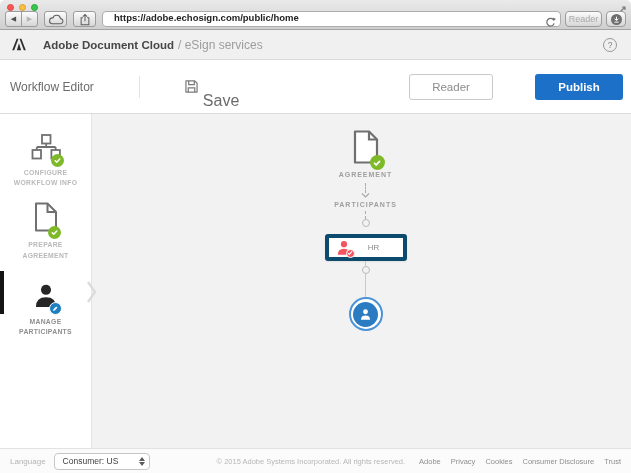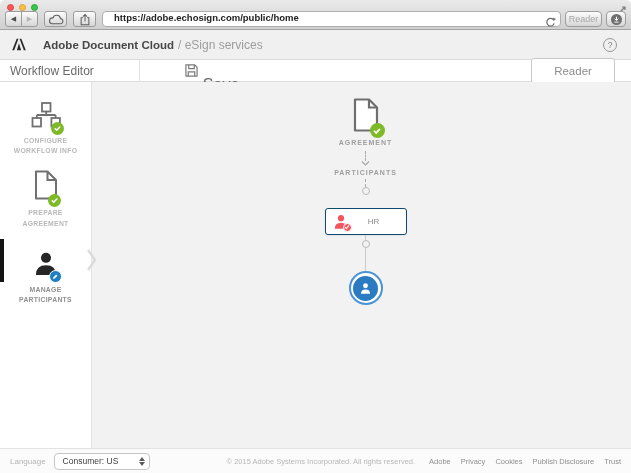--- a/index.html
+++ b/index.html
@@ -35,21 +35,21 @@
 
   
   .appheader { height:30px; background:#f0f0f0; border-bottom:1px solid #dadada; display:flex;
                align-items:center; padding:0 14px 0 12px; flex:none; }
   .brand { font-size:11.5px; font-weight:bold; color:#474747; margin-left:17px; }
   .brand-suffix { font-size:12px; color:#9d9d9d; margin-left:4px; }
   .help { margin-left:auto; width:14px; height:14px; border:1px solid #979797; border-radius:50%;
           color:#7f7f7f; font-size:8.5px; display:flex; align-items:center; justify-content:center; cursor:pointer; }
 
   
-  .etoolbar { height:22px; background:#fff; border-bottom:1px solid #dcdcdc; display:flex; align-items:center;
+  .etoolbar { height:54px; background:#fff; border-bottom:1px solid #dcdcdc; display:flex; align-items:center;
               padding:0 8px 0 10px; flex:none;gap:34px; }
   .ettitle { font-size:12px; color:#6b6b6b; }
   .etdivider { width:1px; height:22px; background:#e2e2e2; margin:0 11px; }
   .savebtn { display:flex; align-items:center; gap:5px; cursor:pointer; }
   .savelabel { font-size:16px; color:#6b6b6b;margin-top:29px; }
   .etspacer { flex:1; }
   .cancelbtn { width:84px; height:26px; background:#fff; border:1px solid #c9c9c9; border-radius:3px;
                font-size:11.5px; color:#8c8c8c; margin-right:8px; cursor:pointer; font-family:inherit; }
   .publishbtn { width:88px; height:26px; background:#1c70c8; border:none; border-radius:3px;
                 font-size:11.5px; font-weight:bold; color:#fff; cursor:pointer; font-family:inherit; }
@@ -75,23 +75,23 @@
   
   .canvas { flex:1; background:#f2f2f2; position:relative; overflow:hidden; }
   .flowcol { position:absolute; top:16px; left:calc(50% + 4px); transform:translateX(-50%);
              display:flex; flex-direction:column; align-items:center; }
   .flowlbl { font-size:7px; font-weight:bold; color:#9e9e9e; letter-spacing:1px; margin-top:3px; }
   .dashline { width:0; border-left:1px dashed #ababab; }
   .d1 { height:10px; margin-top:5px; }
   .d2 { height:8px; margin-top:3px; }
   .ringnode { width:8px; height:8px; border-radius:50%; border:1.5px solid #b9b9b9; background:#f2f2f2; }
   .solidline { width:1px; background:#c9c9c9; }
-  .pbox { width:82px; height:27px; background:#fff; border:1px solid #0c4a6e; border-radius:3px;
+  .pbox { width:82px; height:27px; background:#fff; border:4px solid #0c4a6e; border-radius:3px;
           box-shadow:0 1px 2px rgba(0,0,0,.07); display:flex; align-items:center; padding:0 7px;
-          margin-top:13px; cursor:pointer; }
+          margin-top:7px; cursor:pointer; }
   .pboxlabel { flex:1; text-align:center; font-size:8px; color:#8a8a8a; }
   .pic { position:relative; display:inline-block; width:16px; height:16px; }
   .pbadge { position:absolute; right:-3px; bottom:-2px; width:9px; height:9px; border-radius:50%;
             border:1px solid #fff; display:flex; align-items:center; justify-content:center; }
   .bluenode { width:34px; height:34px; border-radius:50%; border:2px solid #4a93d6; background:#fff;
               display:flex; align-items:center; justify-content:center; cursor:pointer; }
   .bluenode-inner { width:25px; height:25px; border-radius:50%; background:#2b7bc3; display:flex;
                     align-items:center; justify-content:center; }
 
   
@@ -183,20 +183,21 @@
     <div class="savebtn">
       <svg width="13" height="13" viewBox="0 0 14 14">
         <path d="M1 1 H10.5 L13 3.5 V13 H1 Z" fill="none" stroke="#7a7a7a" stroke-width="1.3" stroke-linejoin="round"></path>
         <path d="M4 1 V5 H10 V1" fill="none" stroke="#7a7a7a" stroke-width="1.3"></path>
         <path d="M3.5 13 V8.5 H10.5 V13" fill="none" stroke="#7a7a7a" stroke-width="1.3"></path>
       </svg>
       <span class="savelabel">Save</span>
     </div>
     <div class="etspacer"></div>
     <button class="cancelbtn">Reader</button>
+    <button class="publishbtn">Publish</button>
   </div>
 
   <div class="bodywrap">
     <div class="activebar"></div>
     <div class="sbchevron">
       <svg width="10" height="22" viewBox="0 0 10 22">
           <polyline points="1,1 8,11 1,21" fill="none" stroke="#dcdcdc" stroke-width="2.5"></polyline>
         </svg>
     </div>
 
@@ -320,18 +321,18 @@
       <span class="stepper">
           <span class="up"></span>
           <span class="dn"></span>
         </span>
     </div>
     <span class="copyright">© 2015 Adobe Systems Incorporated. All rights reserved.</span>
     <div class="links">
       <span>Adobe</span>
       <span>Privacy</span>
       <span>Cookies</span>
-      <span>Publish Disclosure</span>
+      <span>Consumer Disclosure</span>
       <span>Trust</span>
     </div>
   </div>
 
 </div>
 
 </body></html>

